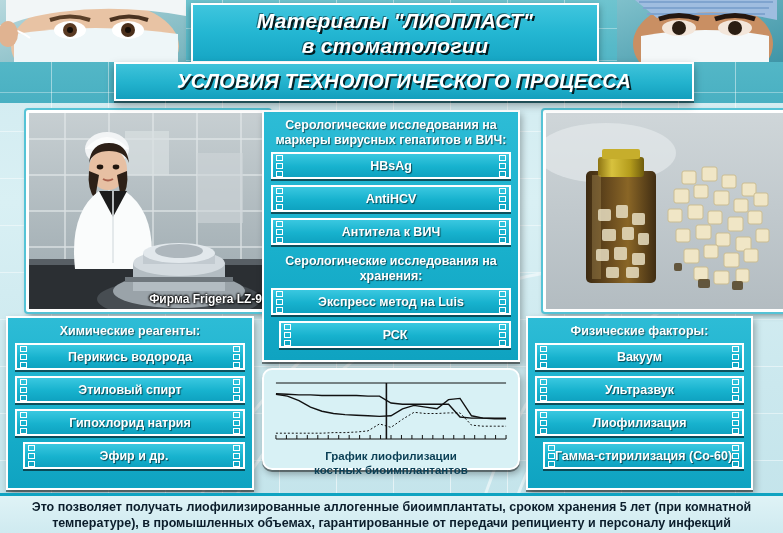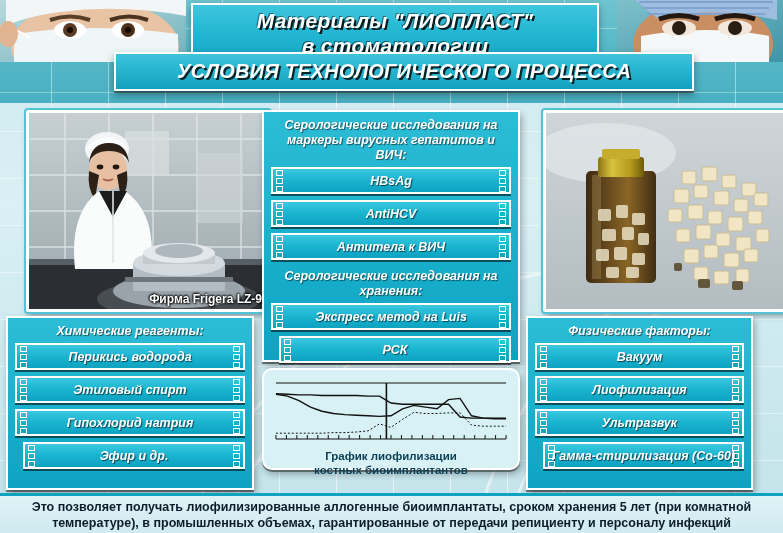--- a/index.html
+++ b/index.html
@@ -60,21 +60,21 @@
     z-index:6;
   }
   .title-line{
     font-size:21px;font-weight:bold;font-style:italic;color:#ffffff;
     letter-spacing:.3px;line-height:25px;white-space:nowrap;
     text-shadow:2px 2px 0 rgba(0,0,0,.85), -1px -1px 0 rgba(0,0,0,.45);
   }
 
   
   .subtitle-plaque{
-    position:absolute;left:114px;top:52px;width:576px;height:35px;
+    position:absolute;left:114px;top:62px;width:576px;height:35px;
     background:linear-gradient(180deg,#3fc3da 0%,#22b2cd 55%,#139fbd 100%);
     border:2px solid #ffffff;
     box-shadow:0 2px 0 rgba(0,0,0,.4), 0 4px 8px rgba(0,0,0,.35);
     display:flex;align-items:center;justify-content:center;
     z-index:7;
     text-align:center;
   }
   .subtitle-text{
     font-size:20px;font-weight:bold;font-style:italic;color:#ffffff;
     white-space:nowrap;letter-spacing:.2px;
@@ -98,21 +98,21 @@
   #photo-right{left:531px;top:110px;width:238px;height:196px;}
 
   .ph-img{position:absolute;inset:0;}
 
   
   .panel{
     position:absolute;
     background:linear-gradient(180deg,#2dbcd6 0%,#19b0cc 55%,#0fa3c1 100%);
     border:2px solid #ffffff;
     box-shadow:0 2px 0 rgba(0,0,0,.45), 2px 4px 7px rgba(0,0,0,.3);
-    padding:4px 7px 7px 7px;box-sizing:border-box;font-style:italic;
+    padding:4px 7px 7px 7px;box-sizing:border-box;
   }
   .panel-title{
     color:#ffffff;font-size:12.5px;font-weight:bold;text-align:center;
     line-height:15px;padding:2px 0 4px;
     text-shadow:1px 1px 1px rgba(0,0,0,.55);
   }
 
   
   .pill{
     position:relative;height:27px;margin-bottom:6px;box-sizing:border-box;
@@ -519,34 +519,34 @@
           <i></i>
           <i></i>
         </span>
     </div>
     <div class="pill">
       <span class="studs l">
           <i></i>
           <i></i>
           <i></i>
         </span>
+      <span class="pill-label">Ультразвук</span>
+      <span class="studs r">
+          <i></i>
+          <i></i>
+          <i></i>
+        </span>
+    </div>
+    <div class="pill">
+      <span class="studs l">
+          <i></i>
+          <i></i>
+          <i></i>
+        </span>
       <span class="pill-label">Лиофилизация</span>
-      <span class="studs r">
-          <i></i>
-          <i></i>
-          <i></i>
-        </span>
-    </div>
-    <div class="pill">
-      <span class="studs l">
-          <i></i>
-          <i></i>
-          <i></i>
-        </span>
-      <span class="pill-label">Ультразвук</span>
       <span class="studs r">
           <i></i>
           <i></i>
           <i></i>
         </span>
     </div>
     <div class="pill">
       <span class="studs l">
           <i></i>
           <i></i>

